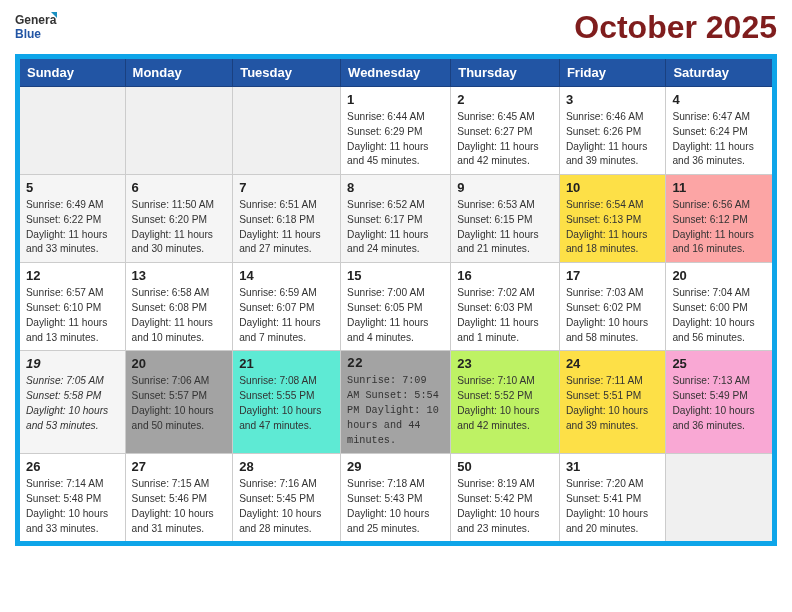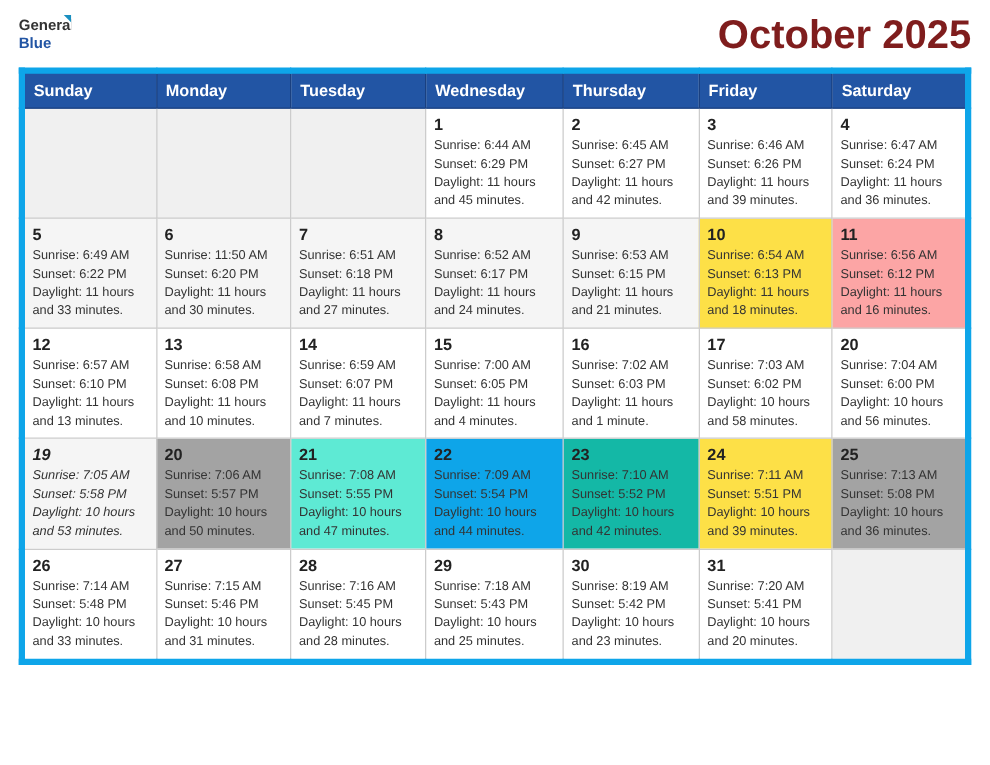--- a/index.html
+++ b/index.html
@@ -268,45 +268,45 @@
 Daylight: 10 hours
 and 50 minutes.</div>
           </td>
           <td style="background: #5eead4;">
             <span class="day-number">21</span>
             <div class="day-detail">Sunrise: 7:08 AM
 Sunset: 5:55 PM
 Daylight: 10 hours
 and 47 minutes.</div>
           </td>
-          <td style="background: #0ea5e9;">
+          <td style="background: #a3a3a3; font-family: Liberation Mono, monospace;">
             <span class="day-number">22</span>
             <div class="day-detail">Sunrise: 7:09 AM
 Sunset: 5:54 PM
 Daylight: 10 hours
 and 44 minutes.</div>
           </td>
-          <td style="background: #14b8a6;">
+          <td style="background: #bef264;">
             <span class="day-number">23</span>
             <div class="day-detail">Sunrise: 7:10 AM
 Sunset: 5:52 PM
 Daylight: 10 hours
 and 42 minutes.</div>
           </td>
           <td style="background: #fde047;">
             <span class="day-number">24</span>
             <div class="day-detail">Sunrise: 7:11 AM
 Sunset: 5:51 PM
 Daylight: 10 hours
 and 39 minutes.</div>
           </td>
-          <td style="background: #a3a3a3;">
+          <td style="background: #f9a8d4;">
             <span class="day-number">25</span>
             <div class="day-detail">Sunrise: 7:13 AM
-Sunset: 5:08 PM
+Sunset: 5:49 PM
 Daylight: 10 hours
 and 36 minutes.</div>
           </td>
         </tr>
         <tr>
           <td>
             <span class="day-number">26</span>
             <div class="day-detail">Sunrise: 7:14 AM
 Sunset: 5:48 PM
 Daylight: 10 hours
@@ -327,21 +327,21 @@
 and 28 minutes.</div>
           </td>
           <td>
             <span class="day-number">29</span>
             <div class="day-detail">Sunrise: 7:18 AM
 Sunset: 5:43 PM
 Daylight: 10 hours
 and 25 minutes.</div>
           </td>
           <td>
-            <span class="day-number">30</span>
+            <span class="day-number">50</span>
             <div class="day-detail">Sunrise: 8:19 AM
 Sunset: 5:42 PM
 Daylight: 10 hours
 and 23 minutes.</div>
           </td>
           <td>
             <span class="day-number">31</span>
             <div class="day-detail">Sunrise: 7:20 AM
 Sunset: 5:41 PM
 Daylight: 10 hours

